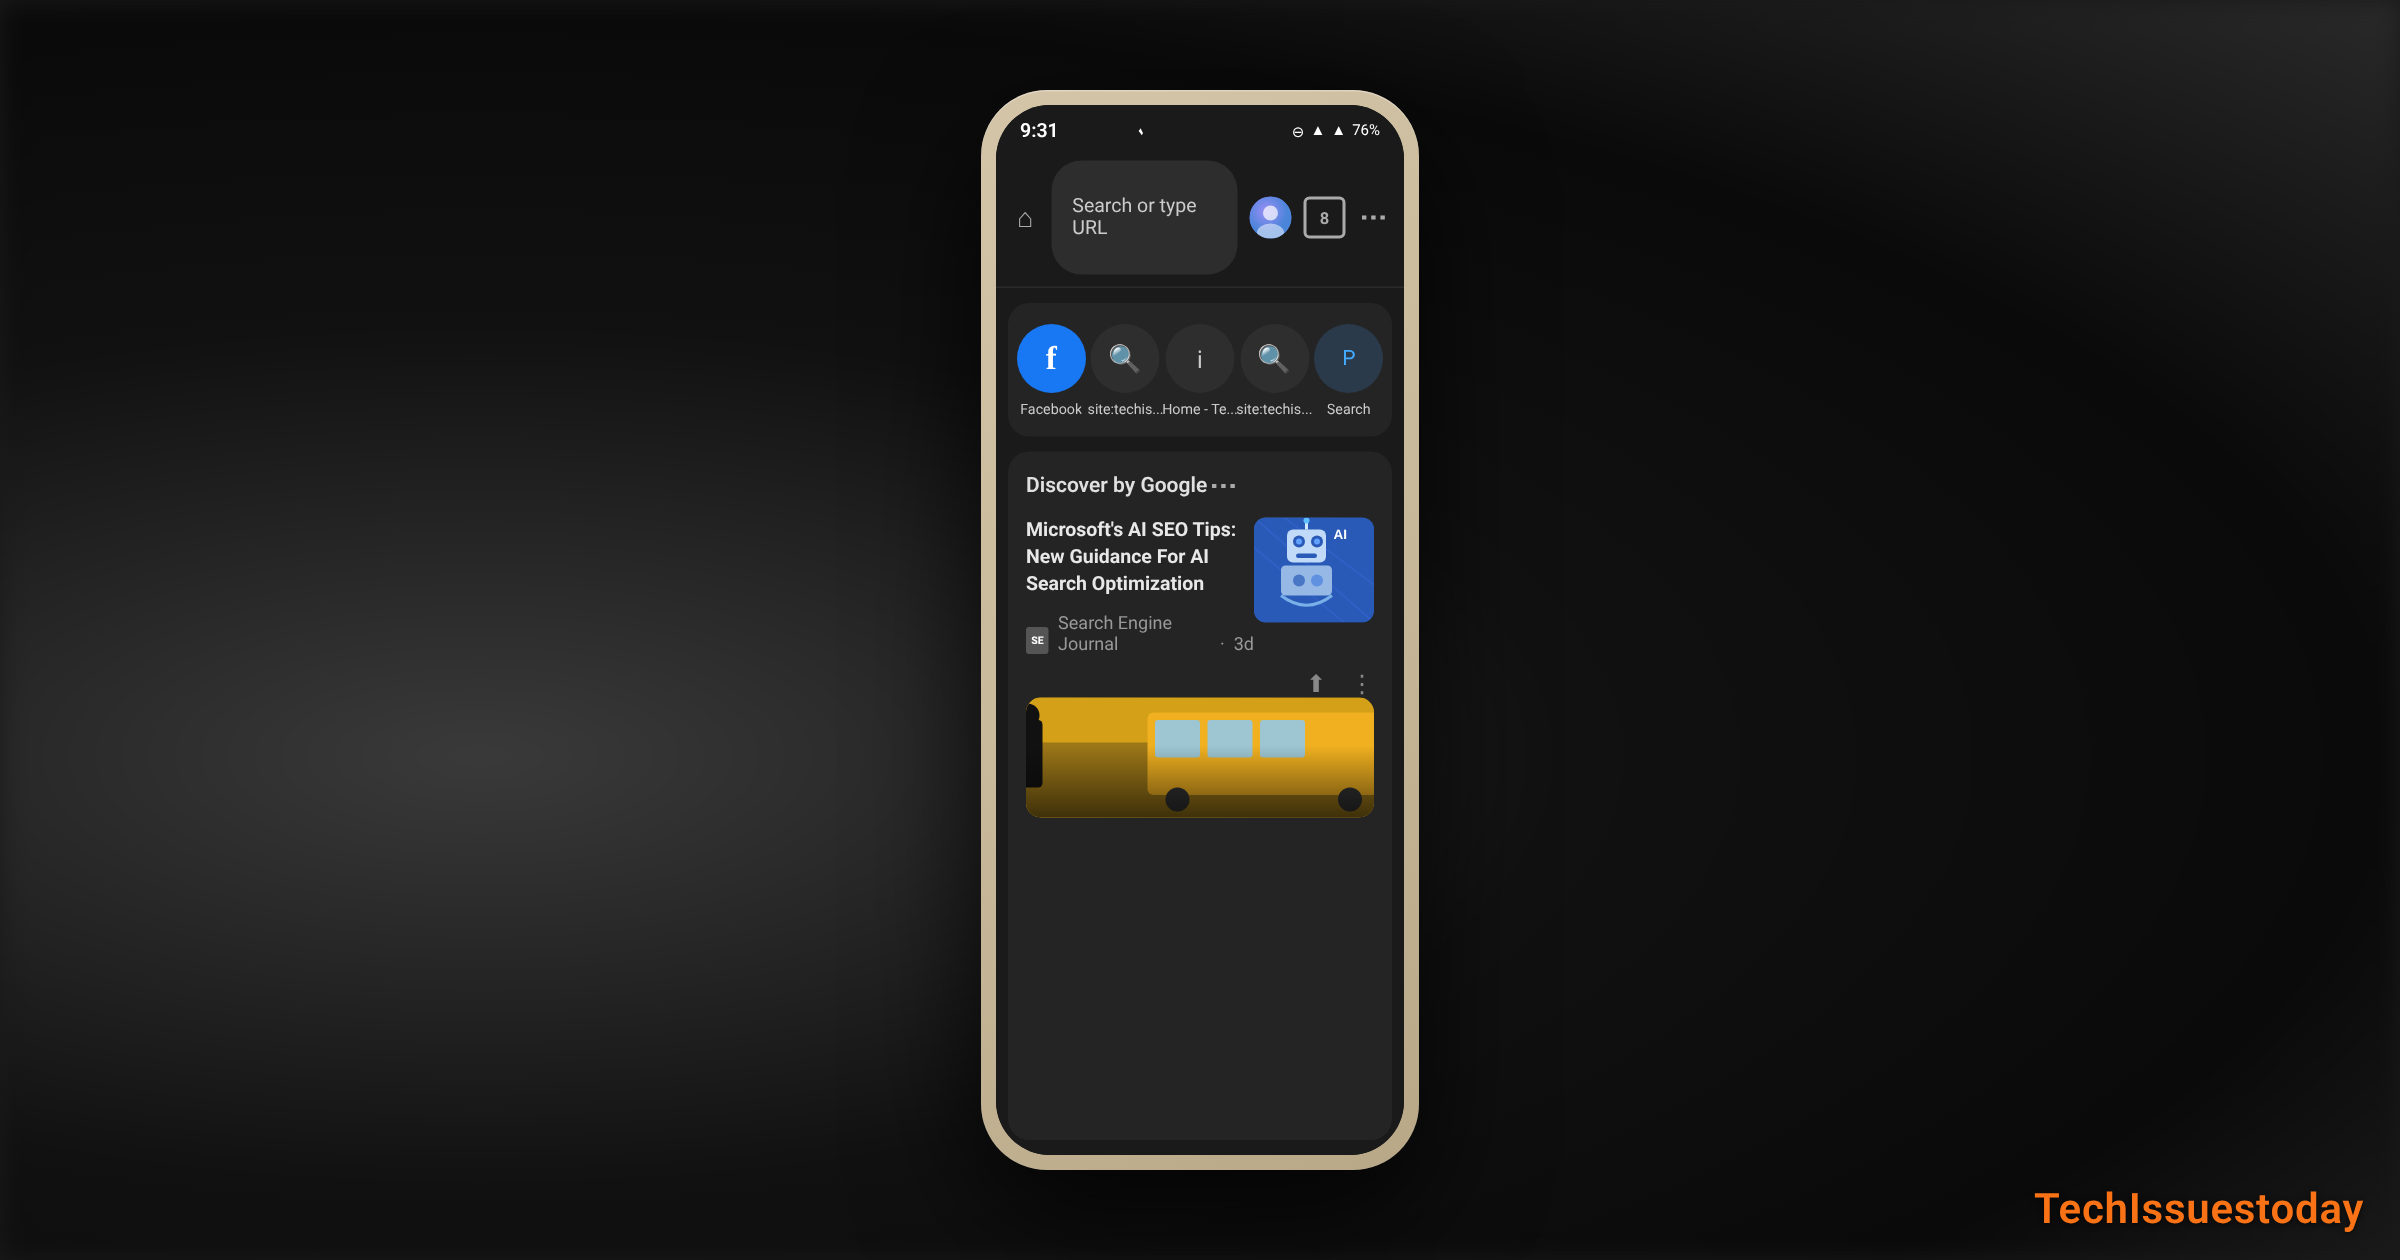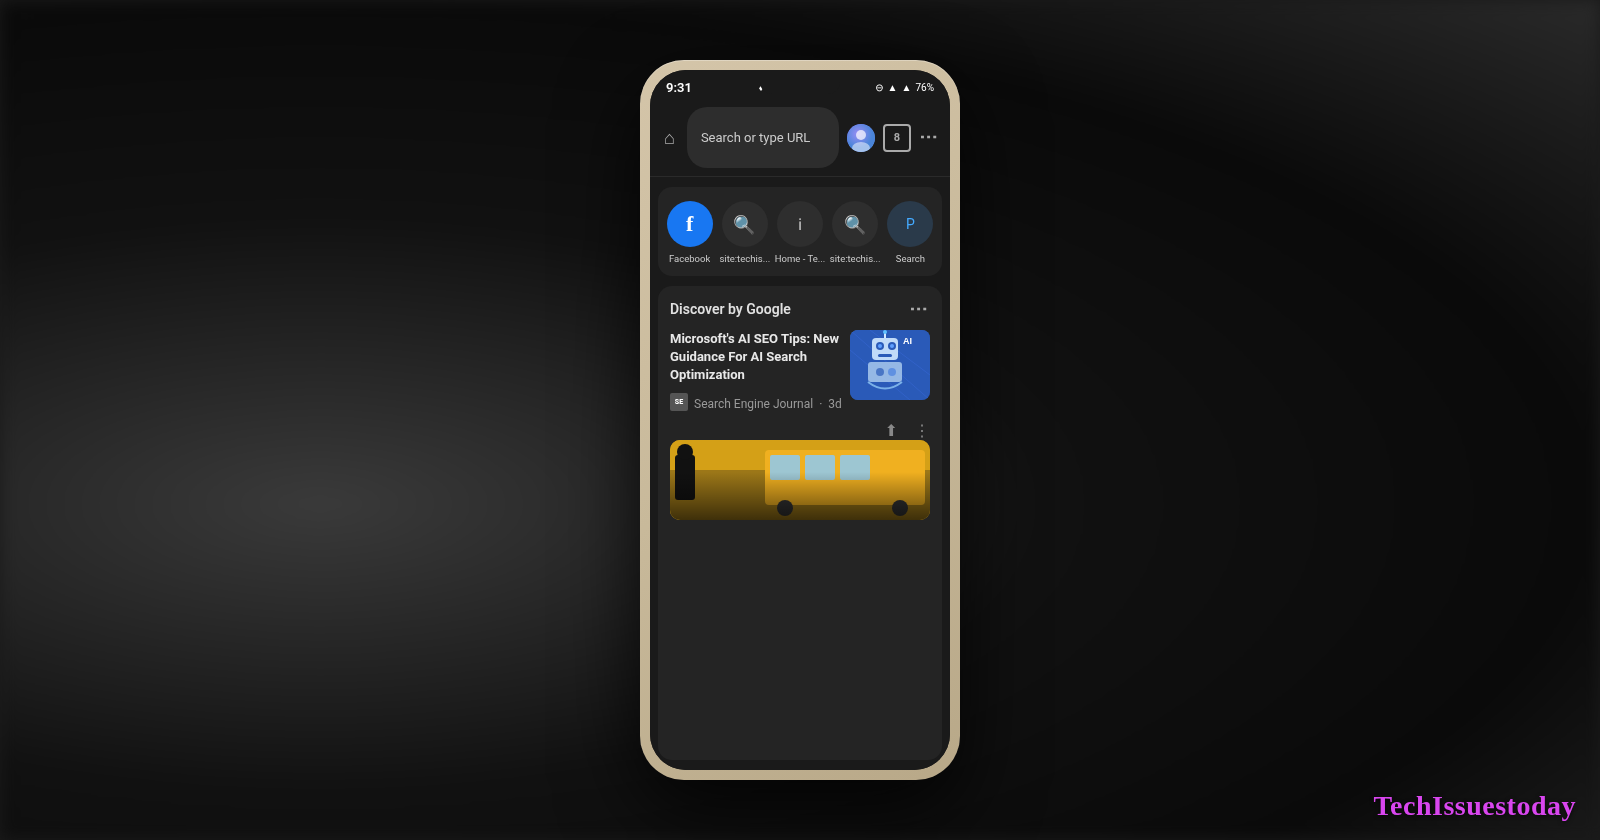--- a/index.html
+++ b/index.html
@@ -18,39 +18,38 @@
       position: absolute;
       inset: 0;
       background: radial-gradient(ellipse at 20% 60%, #3a3a3a 0%, #111 40%, #0a0a0a 70%, #2a2a2a 100%);
       filter: blur(8px);
     }
 
     .watermark {
       position: absolute;
       bottom: 18px;
       right: 24px;
-      color: #d946ef;
+      color: #f97316;
       font-size: 28px;
       font-weight: 600;
       letter-spacing: 0.5px;
       z-index: 10;
       text-shadow: 0 1px 4px rgba(0,0,0,0.7);
-      font-family: Liberation Serif, serif;
     }
 
     .phone-wrapper {
       position: relative;
       z-index: 5;
       display: flex;
       align-items: center;
       justify-content: center;
     }
 
     .phone-outer {
-      width: 320px;
+      width: 292px;
       height: 720px;
       background: linear-gradient(145deg, #d4c5a9, #c8b99a, #b8a888);
       border-radius: 44px;
       padding: 10px;
       box-shadow: 0 30px 80px rgba(0,0,0,0.8), inset 0 1px 0 rgba(255,255,255,0.3);
       position: relative;
     }
 
     .phone-inner {
       width: 100%;
@@ -228,21 +227,21 @@
     
     .discover-section {
       background: #242424;
       border-radius: 14px;
       padding: 14px 12px 12px;
       flex: 1;
     }
 
     .discover-header {
       display: flex;
-      justify-content: space-between;
+      justify-content: flex-start;
       align-items: center;
       margin-bottom: 12px;
     }
 
     .discover-title {
       color: #e0e0e0;
       font-size: 14px;
       font-weight: 600;
     }
 

